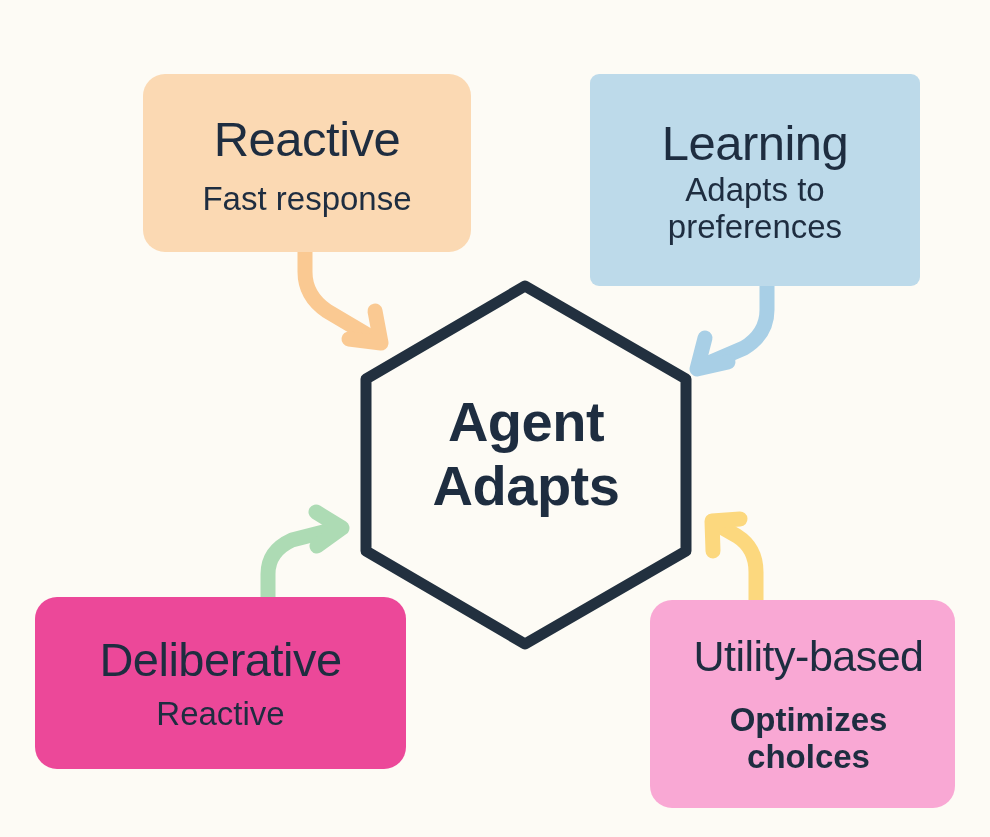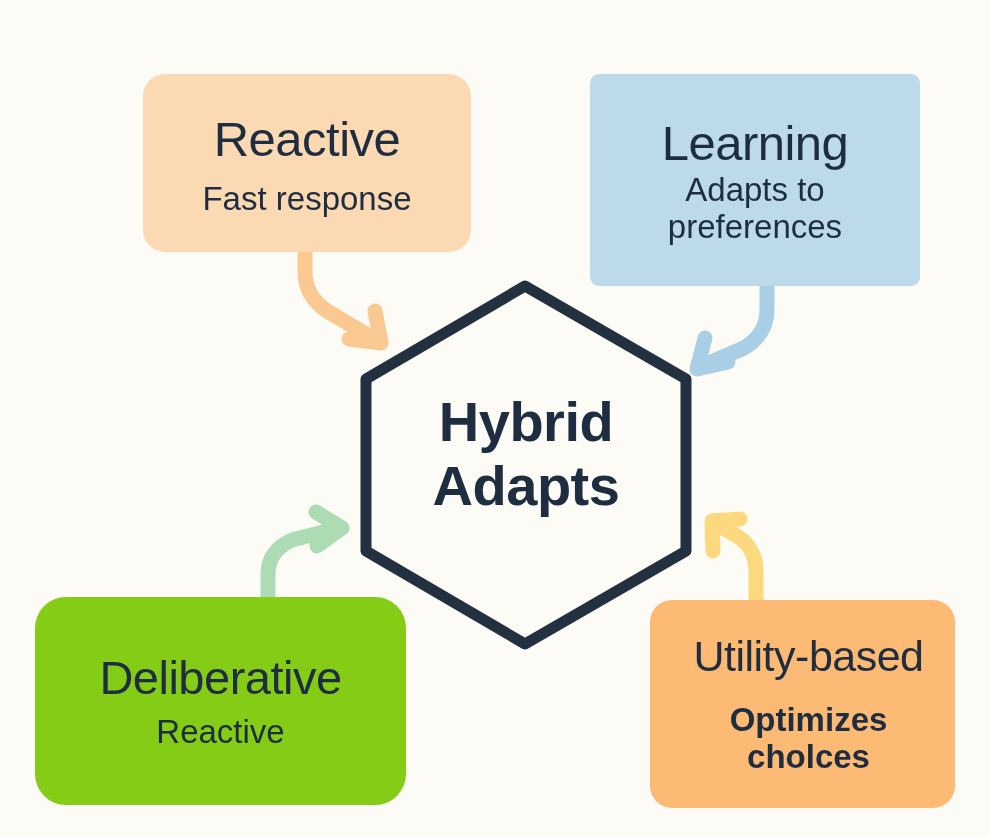--- a/index.html
+++ b/index.html
@@ -53,30 +53,29 @@
   
   #box-learning {
     left: 590px; top: 74px; width: 330px; height: 212px;
     background: #bddaea;
     border-radius: 9px;
   }
   #box-learning .node-title { font-size: 49px; margin-top: 4px; }
   #box-learning .node-sub   { font-size: 33px; margin-top: 2px; width: 300px; }
   
   #box-deliberative {
-    left: 35px; top: 597px; width: 371px; height: 208px;
-    background: #84cc16;
-    border-radius: 31px;
+    left: 35px; top: 597px; width: 371px; height: 172px;
+    background: #ec4899;
   }
   #box-deliberative .node-title { font-size: 47px; margin-top: 2px; }
   #box-deliberative .node-sub   { font-size: 33px; margin-top: 12px; }
   
   #box-utility {
     left: 650px; top: 600px; width: 305px; height: 208px;
-    background: #fdba74;
+    background: #f9a8d4;
     padding-left: 12px;
   }
   #box-utility .node-title { font-size: 43px; margin-top: 2px; }
   #box-utility .node-sub   { font-size: 33px; margin-top: 22px; width: 285px; font-weight: bold; }
 
   .hex-label {
     position: absolute;
     left: 365px;
     top: 390px;
     width: 322px;
@@ -113,21 +112,21 @@
 
     <g>
       <path d="M756,600 L756,572 Q756,548 737,536 L716,524" fill="none" stroke="#fcd87e" stroke-width="15" stroke-linecap="round" stroke-linejoin="round"></path>
       <path d="M740,519 L712,521 L713,551" fill="none" stroke="#fcd87e" stroke-width="15" stroke-linecap="round" stroke-linejoin="round"></path>
     </g>
 
     <path d="M525,286 L686,379 L686,551 L525,644 L366,551 L366,379 Z" fill="#fdfbf5" stroke="#22303f" stroke-width="11" stroke-linejoin="round"></path>
   </svg>
 
   <div class="hex-label">
-    <div>Hybrid</div>
+    <div>Agent</div>
     <div>Adapts</div>
   </div>
 
   <div class="node-box" id="box-reactive">
     <div class="node-title">Reactive</div>
     <div class="node-sub">Fast response</div>
   </div>
 
   <div class="node-box" id="box-learning">
     <div class="node-title">Learning</div>

